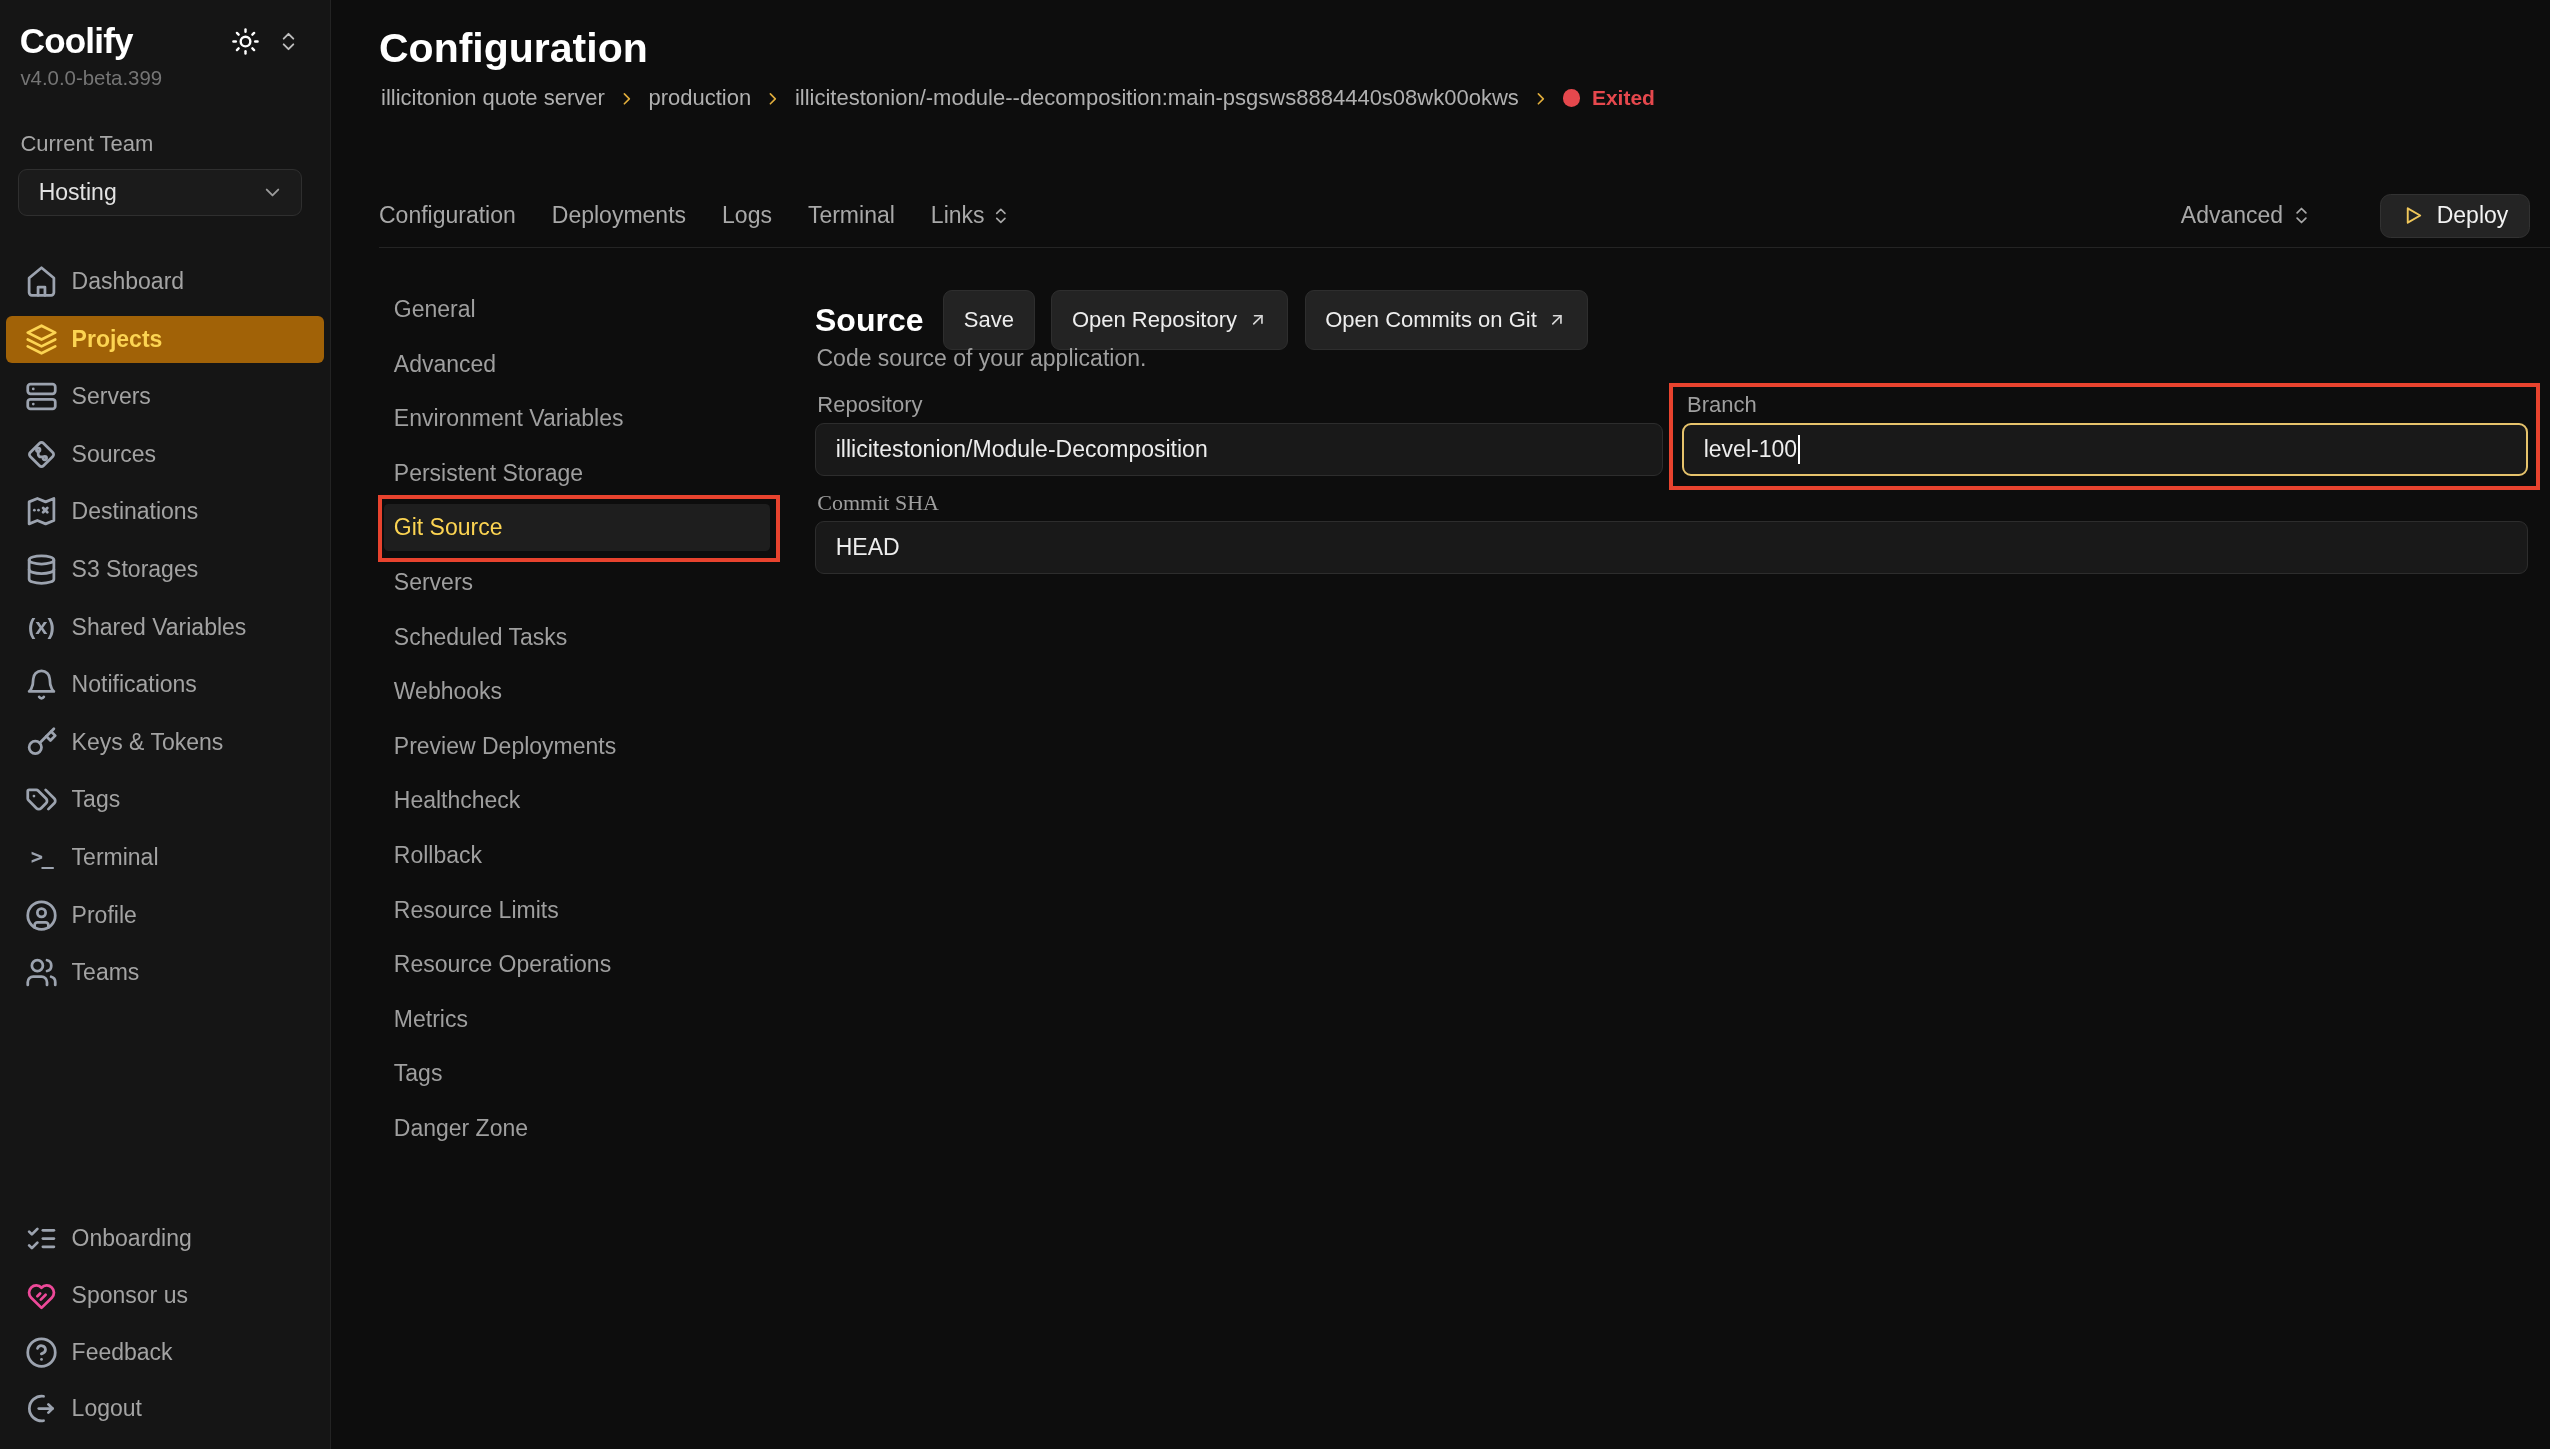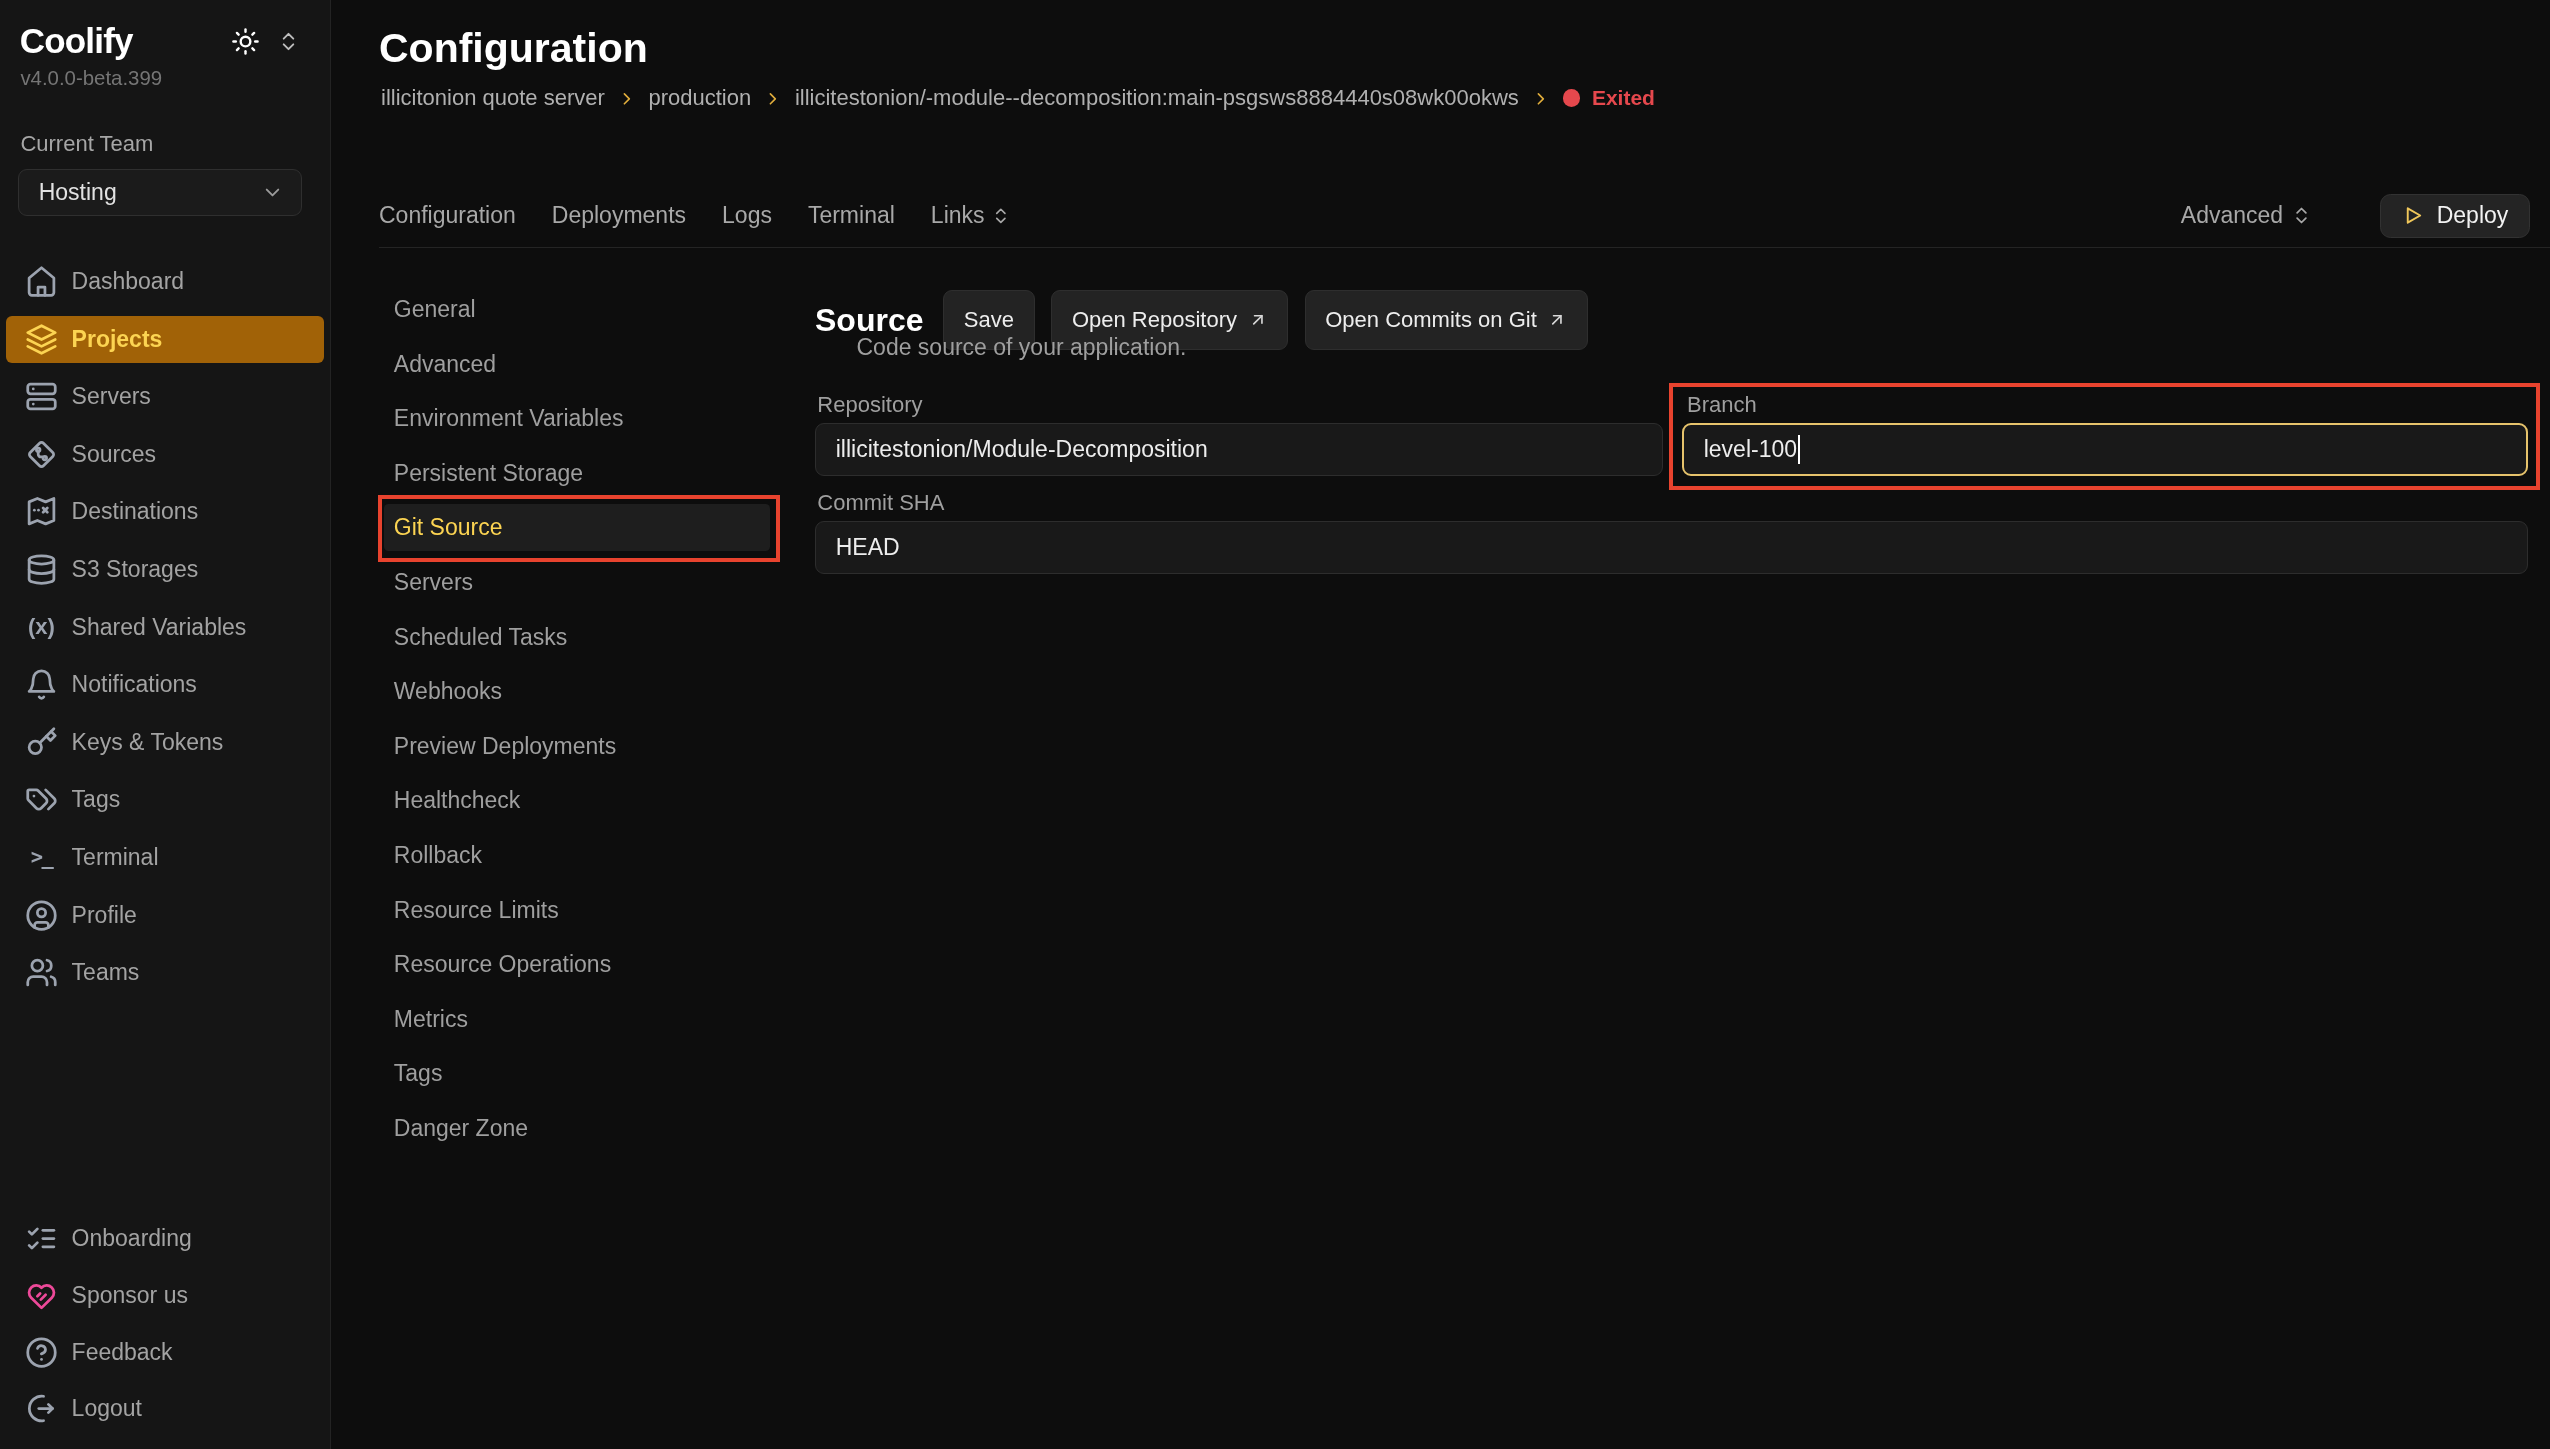--- a/index.html
+++ b/index.html
@@ -83,35 +83,35 @@
 
   
   .source-panel { position: absolute; left: 484px; top: 286px; width: 1713px; height: 318px; }
   .source-header { position: absolute; left: 0; top: 4px; display: flex; align-items: center; gap: 16.6px; }
   .source-heading { font-size: 32px; font-weight: 700; color: #ffffff; margin-right: 3px; }
   .pill-btn {
     height: 60px; padding: 0 19.7px; background: #232323; border: 0.8px solid #2e2e2e; border-radius: 9px;
     display: flex; align-items: center; gap: 10.6px; font-size: 22px; color: #ededed; cursor: pointer; white-space: nowrap;
   }
   .pill-btn .ext { color: #d8d8d8; }
-  .source-desc { position: absolute; left: 1.5px; top: 48px; font-size: 23px; color: #9f9f9f; margin-left: 40px; }
+  .source-desc { position: absolute; left: 1.5px; top: 59px; font-size: 23px; color: #9f9f9f; }
 
   .field-label { position: absolute; font-size: 22px; color: #9f9f9f; }
   .text-input {
     position: absolute; height: 53px; background: #191919; border: 1.5px solid #2d2d2d; border-radius: 9px;
     display: flex; align-items: center; padding: 0 19.7px; font-size: 23px; color: #ededed; white-space: nowrap; overflow: hidden;
   }
   .text-input.focused { border: 2.3px solid #e6c36c; }
   .caret { display: inline-block; width: 2.3px; height: 29px; background: #ffffff; margin-left: 0.8px; }
 
   .lbl-repository { left: 2.3px;    top: 106px; }
   .inp-repository { left: 0;      top: 137px; width: 848px; }
   .lbl-branch     { left: 872px; top: 106px; }
   .inp-branch     { left: 867px; top: 137px; width: 846px; }
-  .lbl-commit     { left: 2.3px;    top: 204px; }
+  .lbl-commit     { left: 2.3px;    top: 204px; font-family: Liberation Serif, serif; }
   .inp-commit     { left: 0;      top: 235px; width: 1713px; }
 
   
   .annotation { position: absolute; border: 4.5px solid #e8432e; pointer-events: none; z-index: 50; }
   .ann-git    { left: 378px;  top: 495px; width: 402px;  height: 67px; }
   .ann-branch { left: 1669px; top: 383px; width: 871px; height: 107px; }
 </style>
 </head>
 <body>
 

